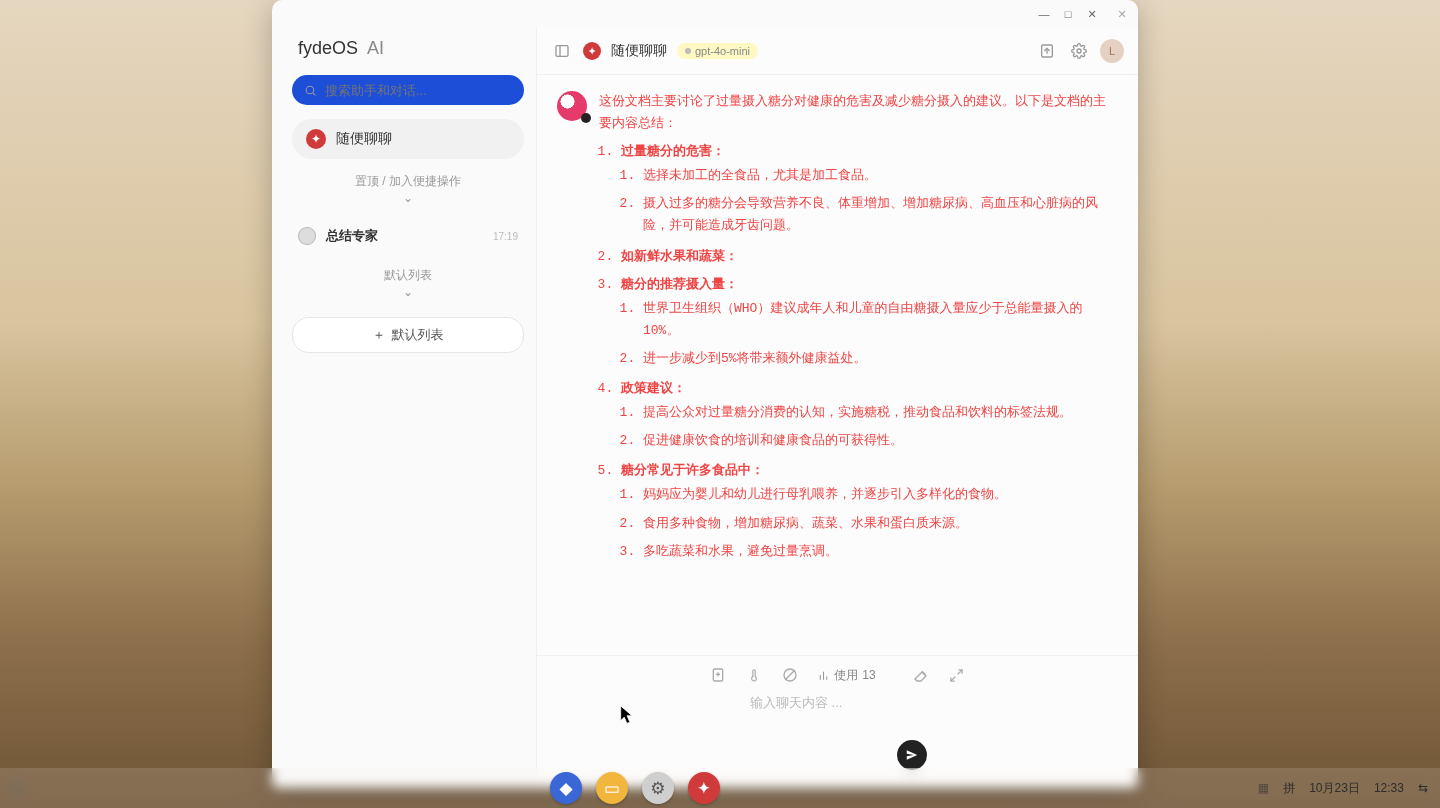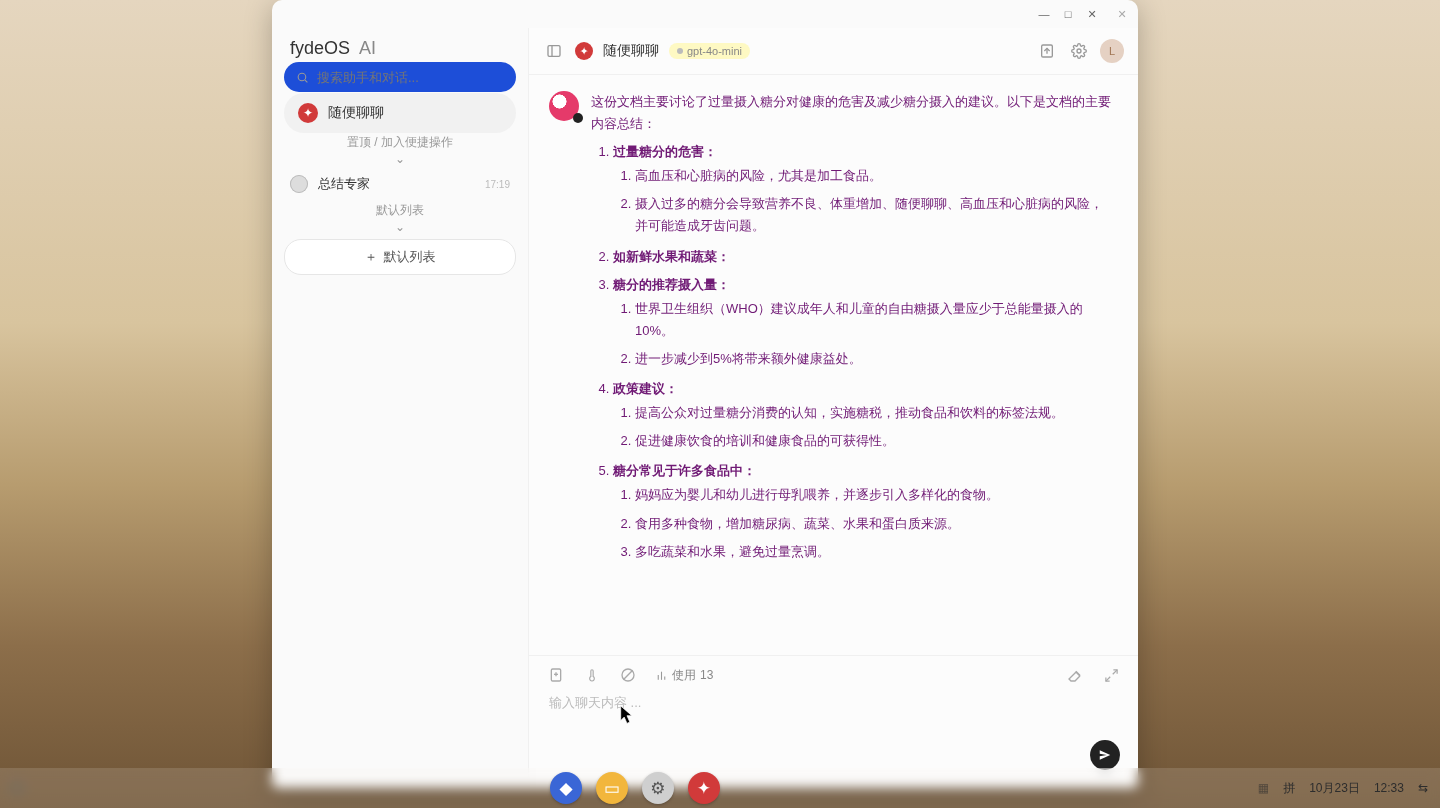--- a/index.html
+++ b/index.html
@@ -60,22 +60,22 @@
   font-size:11px;color:#666;
 }
 
 .work{
   flex:1;display:flex;min-height:0;
 }
 
 
 .sidebar{
   width:232px;flex:0 0 232px;
-  padding:4px 12px 12px 12px;
-  display:flex;flex-direction:column;gap:1px;
+  padding:4px 12px 12px 20px;
+  display:flex;flex-direction:column;gap:14px;
 }
 .brand{font-size:18px;font-weight:500;color:#333;padding:6px 6px 2px;}
 .brand .thin{font-weight:300;color:#888;margin-left:4px;}
 .search{
   height:30px;border-radius:15px;background:#1d4ed8;
   display:flex;align-items:center;padding:0 12px;gap:6px;
   color:#999;font-size:13px;
 }
 .search input{border:none;background:transparent;outline:none;flex:1;font-size:13px;}
 
@@ -88,21 +88,21 @@
   display:flex;align-items:center;justify-content:center;color:#fff;font-size:12px;}
 
 .section-row{
   height:32px;display:flex;align-items:center;justify-content:space-between;
   padding:0 6px;color:#999;font-size:12px;flex-direction:column;
 }
 .assistant-row{
   height:34px;display:flex;align-items:center;justify-content:space-between;
   padding:0 6px;font-size:13px;color:#333;
 }
-.assistant-row .left{display:flex;align-items:flex-start;gap:10px;}
+.assistant-row .left{display:flex;align-items:flex-start;gap:10px;font-weight:bold;}
 .assistant-row .av{width:18px;height:18px;border-radius:50%;background:#ddd;
   box-shadow:inset 0 0 0 1px #bbb;}
 .assistant-row .time{font-size:10px;color:#bbb;}
 
 .add-assist{
   margin-top:4px;height:34px;border-radius:17px;border:1px solid #e6e6e6;
   display:flex;align-items:center;justify-content:center;gap:6px;
   font-size:13px;color:#555;background:#fff;
 }
 
@@ -138,30 +138,30 @@
   width:30px;height:30px;border-radius:50%;flex:0 0 30px;
   background:radial-gradient(circle at 35% 35%,#fff 0 25%,#e53a6a 26% 100%);
   position:relative;
 }
 .msg .bot-av::after{
   content:"";position:absolute;right:-4px;bottom:-2px;width:10px;height:10px;
   border-radius:50%;background:#222;
 }
 .msg .bubble{max-width:520px;}
 .bubble p,.bubble li{
-  font-size:13px;line-height:1.7;color:#701a75;margin:0 0 6px;
+  font-size:13px;line-height:1.7;color:#ef4444;margin:0 0 6px;font-family:Liberation Mono, monospace;
 }
 .bubble ol{margin:2px 0 8px;padding-left:22px;}
 .bubble ol ol{list-style-type:decimal;}
 .bubble strong{font-weight:600;}
 
 
 .composer{
   border-top:1px solid #f0f0f0;
-  padding:10px 18px 18px;display:flex;flex-direction:column;gap:8px;
+  padding:10px 18px 18px;display:flex;flex-direction:column;gap:8px;align-items:center;
 }
 .comp-toolbar{
   display:flex;align-items:center;gap:18px;color:#999;font-size:13px;
 }
 .comp-toolbar .spacer{flex:1;}
 .ti{width:18px;height:18px;display:flex;align-items:center;justify-content:center;}
 .usage{display:flex;align-items:center;gap:4px;font-size:12px;color:#888;}
 .comp-input{
   min-height:78px;position:relative;
 }
@@ -280,22 +280,22 @@
         <div class="avatar-r">L</div>
       </div>
 
       <div class="scroll">
         <div class="msg">
           <div class="bot-av"></div>
           <div class="bubble">
             <p>这份文档主要讨论了过量摄入糖分对健康的危害及减少糖分摄入的建议。以下是文档的主要内容总结：</p>
             <ol id="sections">
                 <li><strong>过量糖分的危害：</strong><ol>
-                    <li>高血压和心脏病的风险，尤其是加工食品。</li>
-                    <li>摄入过多的糖分会导致营养不良、体重增加、随便聊聊、高血压和心脏病的风险，并可能造成牙齿问题。</li>
+                    <li>选择未加工的全食品，尤其是加工食品。</li>
+                    <li>摄入过多的糖分会导致营养不良、体重增加、增加糖尿病、高血压和心脏病的风险，并可能造成牙齿问题。</li>
                   </ol></li>
                 <li><strong>如新鲜水果和蔬菜：</strong></li>
                 <li><strong>糖分的推荐摄入量：</strong><ol>
                     <li>世界卫生组织（WHO）建议成年人和儿童的自由糖摄入量应少于总能量摄入的10%。</li>
                     <li>进一步减少到5%将带来额外健康益处。</li>
                   </ol></li>
                 <li><strong>政策建议：</strong><ol>
                     <li>提高公众对过量糖分消费的认知，实施糖税，推动食品和饮料的标签法规。</li>
                     <li>促进健康饮食的培训和健康食品的可获得性。</li>
                   </ol></li>

